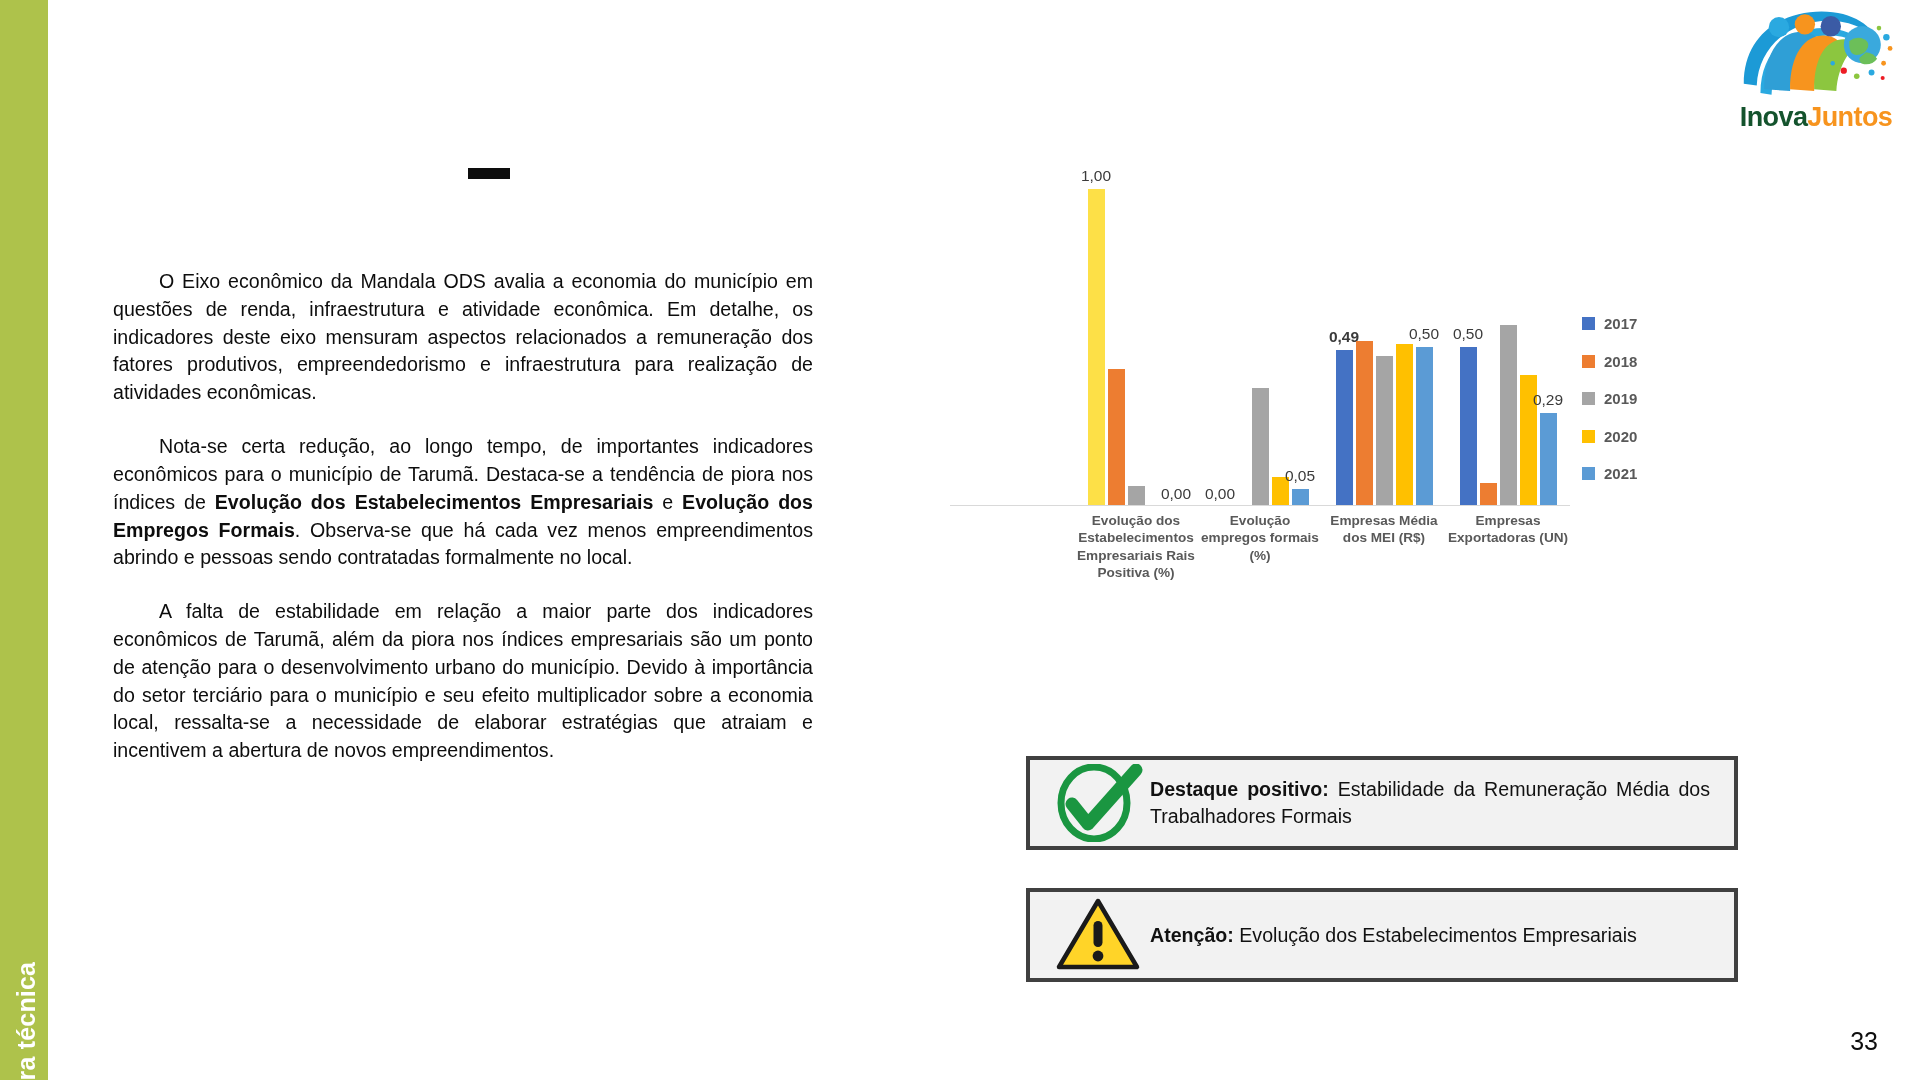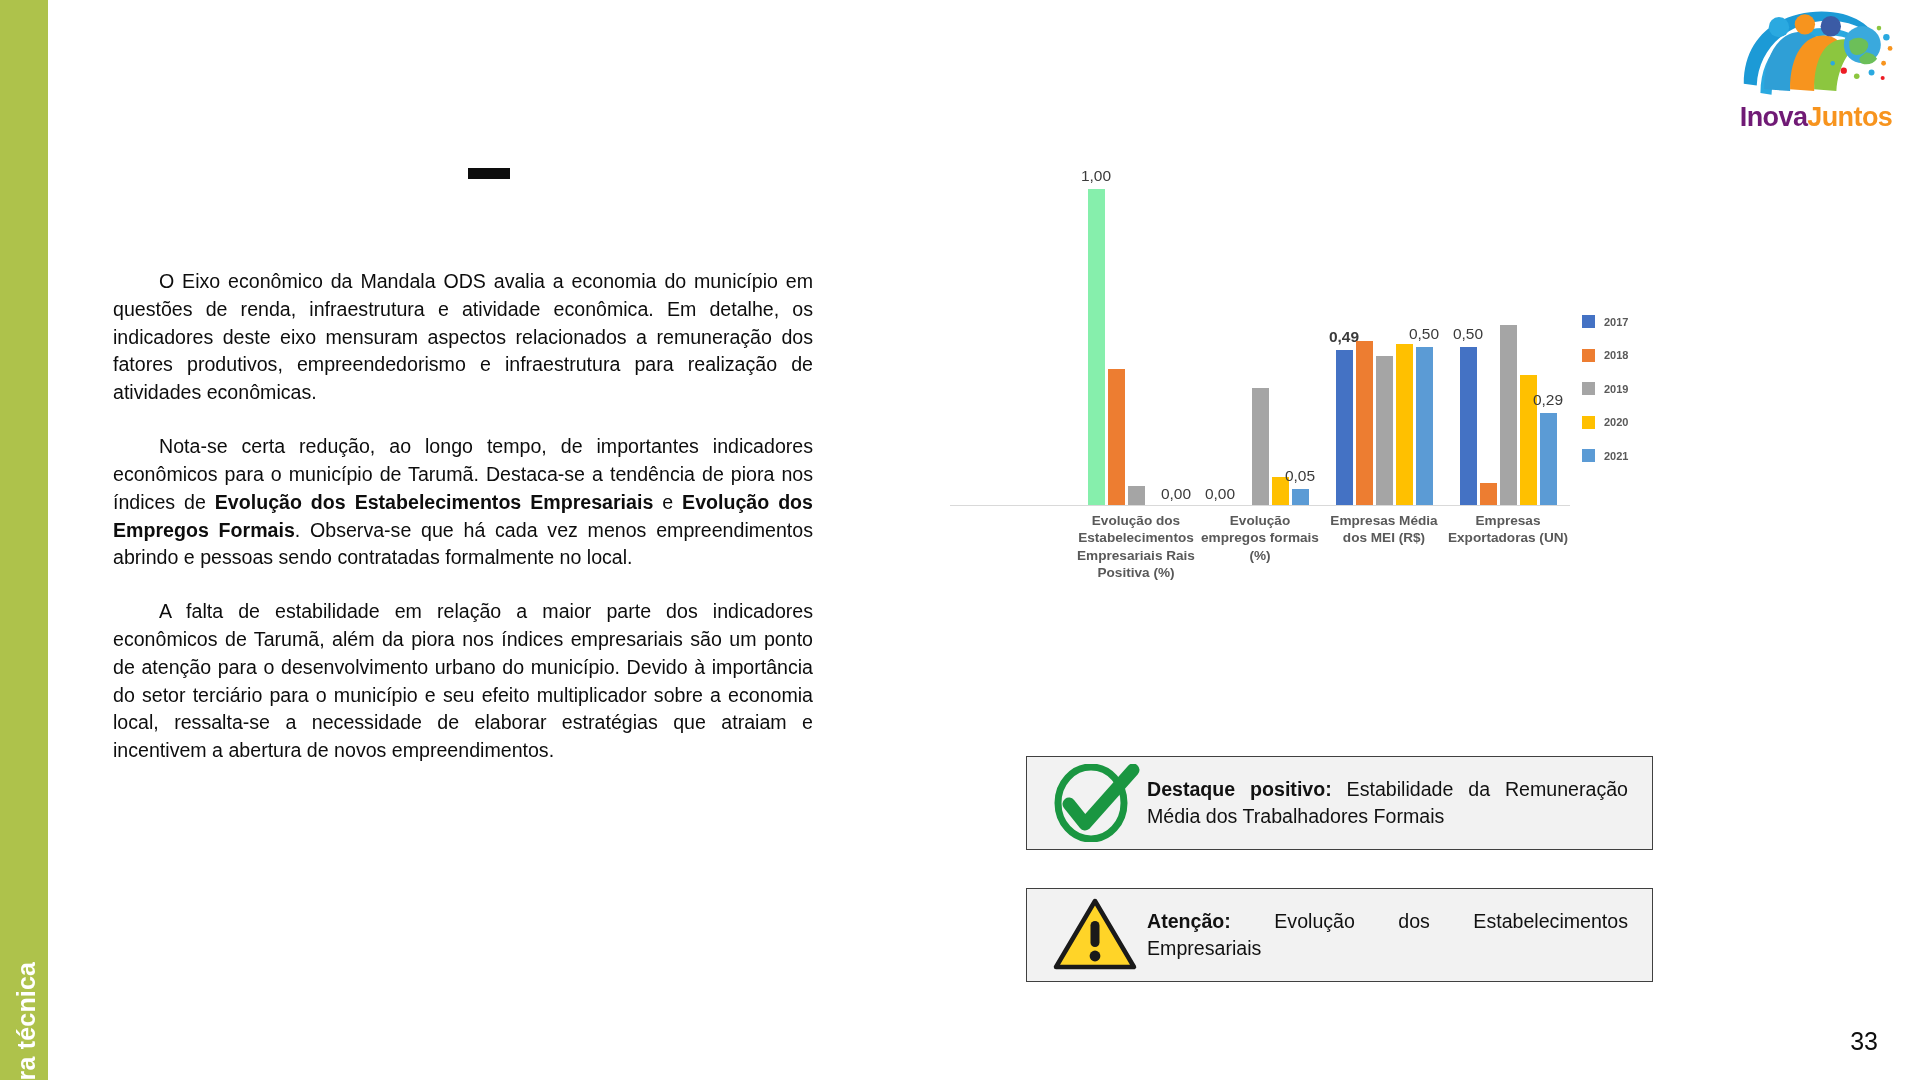--- a/index.html
+++ b/index.html
@@ -23,21 +23,21 @@
     letter-spacing: .2px; text-align: center;
   }
 
   
   .logo { position: absolute; right: 20px; top: 4px; width: 168px; height: 126px; }
   .logo svg { display:block; width:168px; height:100px; }
   .logo-word {
     text-align: center; font-size: 27px; font-weight: bold;
     letter-spacing: -0.6px; line-height: 1;
   }
-  .logo-word .a { color:#701a75; }
+  .logo-word .a { color:#14532d; }
   .logo-word .b { color:#f7941e;text-align:right; }
 
   
   .title-dash {
     position: absolute; left: 468px; top: 168px; width: 42px; height: 11px;
     background: #0d0d0d;
   }
 
   
   .body-copy {
@@ -70,26 +70,26 @@
 
   .xlabels { position: absolute; left: 0; top: 322px; width: 620px; height: 100px; }
   .xlabel {
     position: absolute; top: 0; text-align: center;
     font-size: 13.6px; font-weight: bold; color: #595959; line-height: 1.28;
   }
 
   .legend { position: absolute; left: 632px; top: 125px; }
   .legend-row { display: flex; align-items: center; margin-bottom: 20.5px; }
   .legend-swatch { width: 13px; height: 13px; margin-right: 9px; }
-  .legend-text { font-size: 11px; font-weight: bold; color: #595959; }
+  .legend-text { font-size: 15px; font-weight: bold; color: #595959; }
 
   
   .callout {
-    position: absolute; left: 1026px; width: 627px;
-    background: #f2f2f2; border: 1px solid #404040;
+    position: absolute; left: 1026px; width: 712px;
+    background: #f2f2f2; border: 4px solid #404040;
     display: flex; align-items: center; padding: 10px 16px;
   }
   #callout-positive { top: 756px; height: 94px; }
   #callout-warning  { top: 888px; height: 94px; }
   .callout-icon { flex: 0 0 104px; height: 78px; display:flex; align-items:center; justify-content:center; }
   .callout-text {
     font-size: 19.6px; line-height: 1.36; color: #111; text-align: justify;
     padding-right: 8px;
   }
   .callout-text b { font-weight: bold; }
@@ -141,21 +141,21 @@
 
   <div class="body-copy" id="body-copy">
       <p><span>O Eixo econômico da Mandala ODS avalia a economia do município em questões de renda, infraestrutura e atividade econômica. Em detalhe, os indicadores deste eixo mensuram aspectos relacionados a remuneração dos fatores produtivos, empreendedorismo e infraestrutura para realização de atividades econômicas.</span></p>
       <p><span>Nota-se certa redução, ao longo tempo, de importantes indicadores econômicos para o município de Tarumã. Destaca-se a tendência de piora nos índices de </span><b>Evolução dos Estabelecimentos Empresariais</b><span> e </span><b>Evolução dos Empregos Formais</b><span>. Observa-se que há cada vez menos empreendimentos abrindo e pessoas sendo contratadas formalmente no local.</span></p>
       <p><span>A falta de estabilidade em relação a maior parte dos indicadores econômicos de Tarumã, além da piora nos índices empresariais são um ponto de atenção para o desenvolvimento urbano do município. Devido à importância do setor terciário para o município e seu efeito multiplicador sobre a economia local, ressalta-se a necessidade de elaborar estratégias que atraiam e incentivem a abertura de novos empreendimentos.</span></p>
     </div>
 
   <div class="chart">
     <div class="plot" id="plot-area">
         <div class="group" style="left: 126px; width: 120px;">
-          <div class="bar" style="height: 316px; background: #86efac;">
+          <div class="bar" style="height: 316px; background: #fde047;">
             <span class="vlabel">1,00</span>
           </div>
           <div class="bar" style="height: 135.88px; background: rgb(237, 125, 49);"></div>
           <div class="bar" style="height: 18.96px; background: rgb(165, 165, 165);"></div>
           <div class="bar zero" style="height: 0px; background: rgb(255, 192, 0);"></div>
           <div class="bar zero" style="height: 0px; background: rgb(91, 155, 213);">
             <span class="vlabel">0,00</span>
           </div>
         </div>
         <div class="group" style="left: 250px; width: 120px;">

